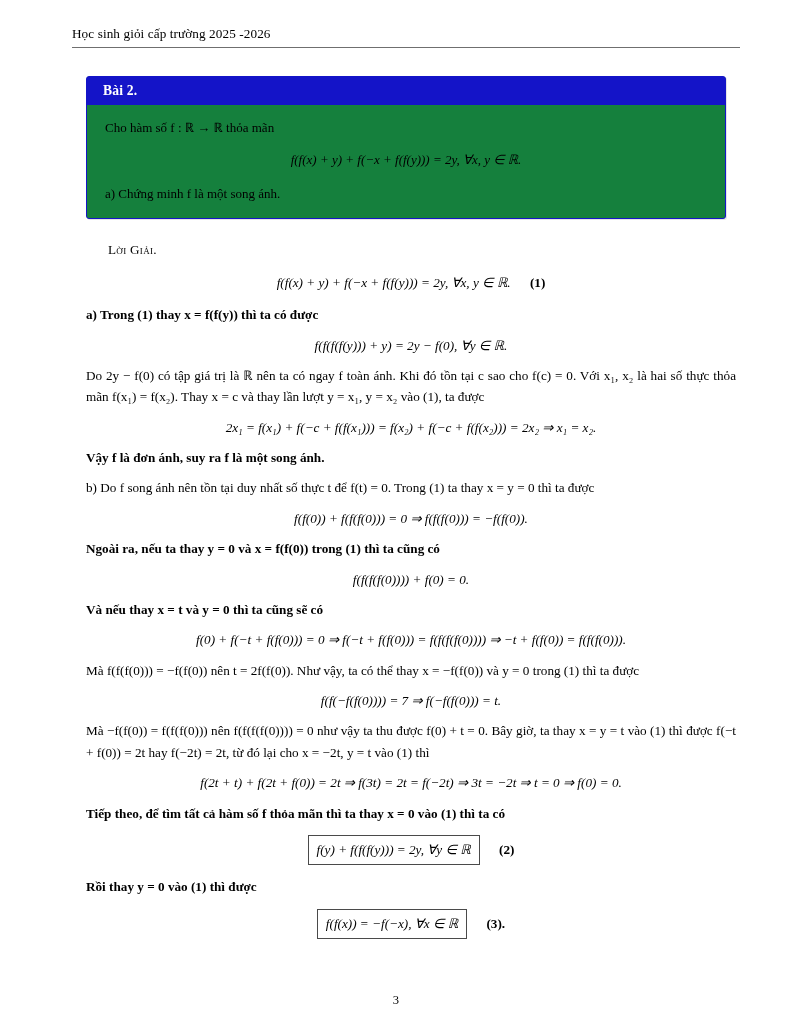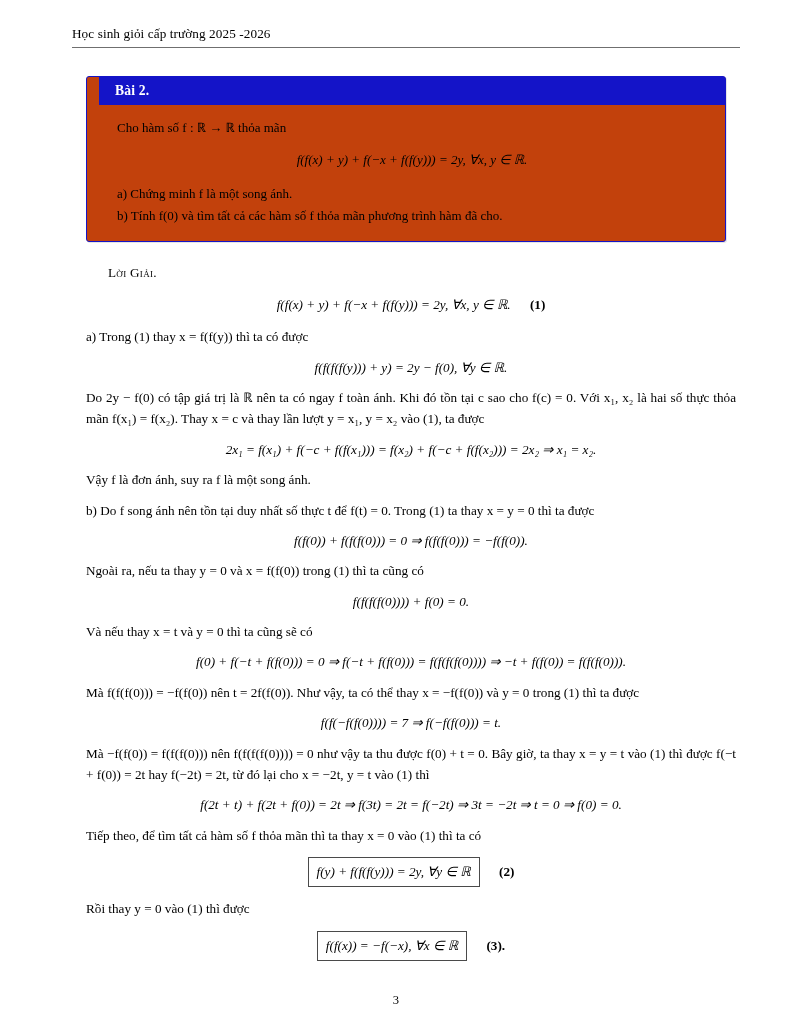--- a/index.html
+++ b/index.html
@@ -30,23 +30,22 @@
   .header-rule {
     border-bottom: 1.1px solid #6f6f6f;
     margin: 0 0 28px 0;
   }
 
   
   .problem-box {
     margin: 0 14px 8px 14px;
     border: 1.4px solid #1414c8;
     border-radius: 3px;
-    background: #c2410c;
+    background: #15803d;
     box-shadow: 1px 1px 0 rgba(0,0,0,0.10);
-    padding-left: 12px;
   }
   .problem-title {
     background: #1414c8;
     color: #ffffff;
     font-size: 13.6px;
     font-weight: bold;
     padding: 6px 0 6px 16px;
     letter-spacing: 0.2px;
   }
   .problem-body {
@@ -76,20 +75,21 @@
   .display {
     text-align: center;
     margin: 9px 0 9px 0;
   }
   .para {
     margin: 9px 0 0 0;
     text-align: justify;
   }
   .tight {
     margin-top: 4px;
+    font-weight: bold;
   }
   .boxed {
     display: inline-block;
     border: 1px solid #4a4a4a;
     padding: 3px 8px 4px 8px;
   }
   .tagged {
     display: block;
     text-align: center;
     margin: 11px 0 11px 0;
@@ -116,21 +116,20 @@
 
   <div class="header">Học sinh giỏi cấp trường 2025 -2026</div>
   <div class="header-rule"></div>
 
   <div class="problem-box">
     <div class="problem-title">Bài 2.</div>
     <div class="problem-body">
       <div class="line">Cho hàm số f : ℝ → ℝ thỏa mãn</div>
       <div class="display m">f(f(x) + y) + f(−x + f(f(y))) = 2y,   ∀x, y ∈ ℝ.</div>
       <div class="line">a) Chứng minh f là một song ánh.</div>
-      <div class="line">b) Tính f(0) và tìm tất cả các hàm số f thỏa mãn phương trình hàm đã cho.</div>
     </div>
   </div>
 
   <div class="solution">
 
     <div class="sol-label">Lời Giải.</div>
 
     <div class="tagged">
       <span class="m">f(f(x) + y) + f(−x + f(f(y))) = 2y,   ∀x, y ∈ ℝ.</span>
       <span class="tag">(1)</span>

